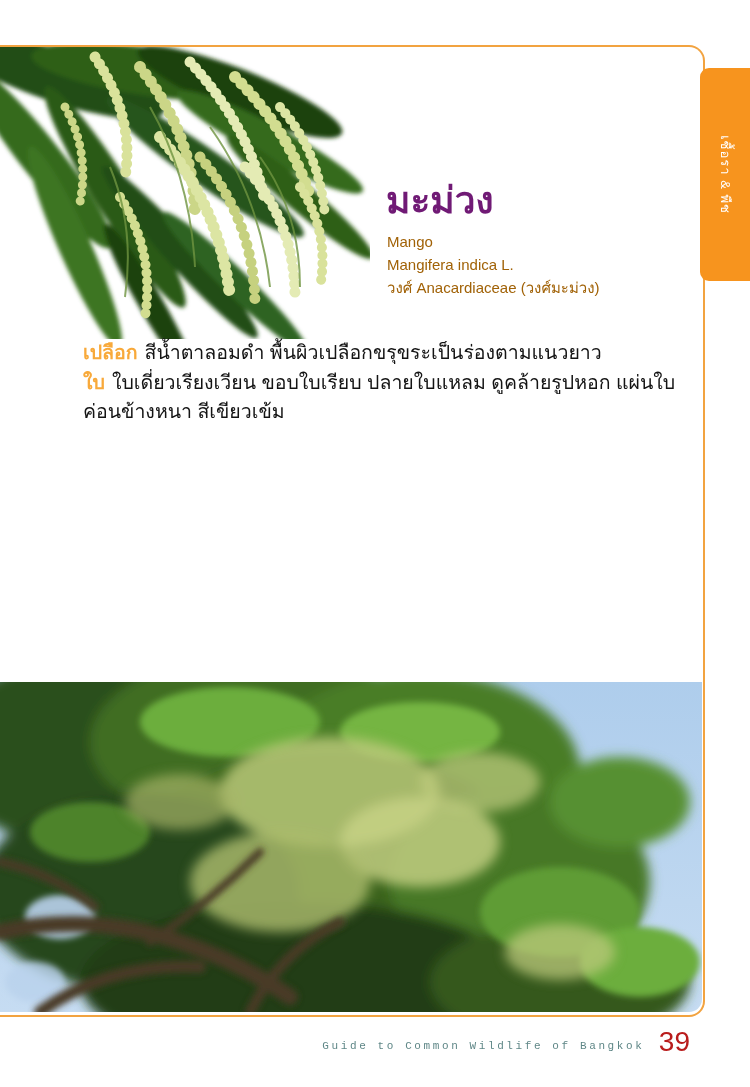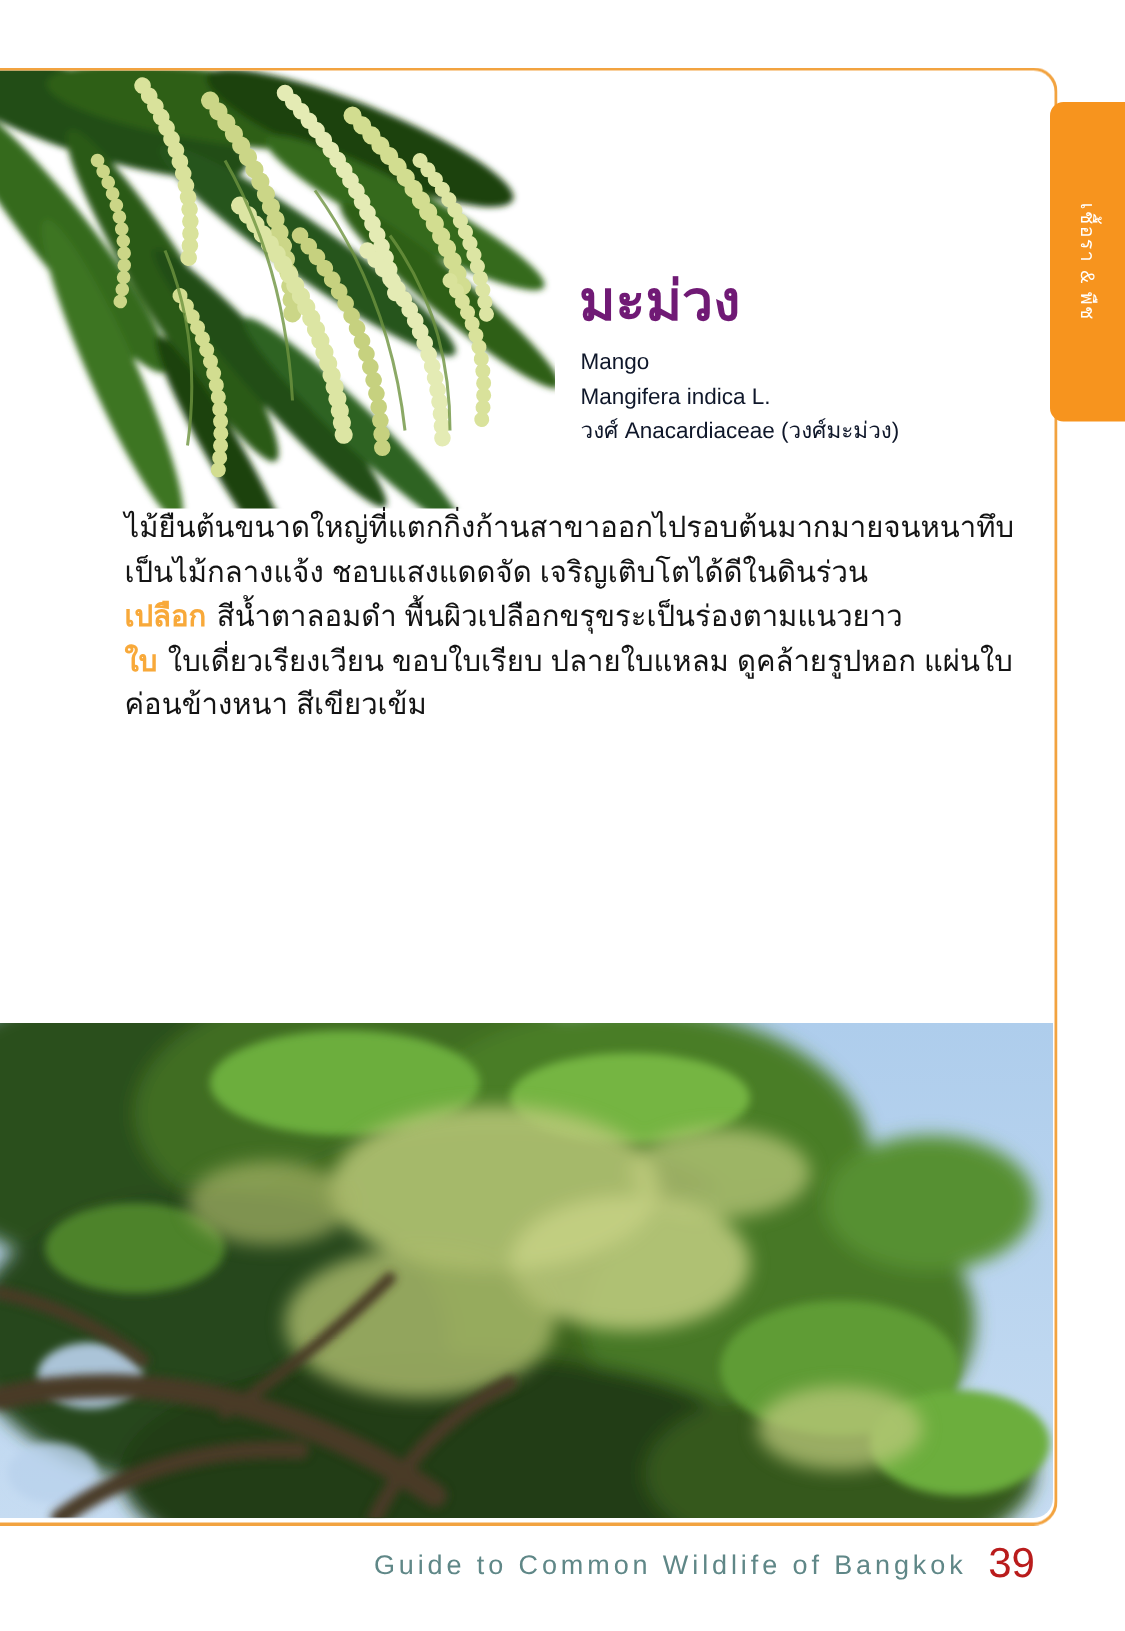--- a/index.html
+++ b/index.html
@@ -17,37 +17,37 @@
   .tab-label{transform:rotate(90deg);white-space:nowrap;color:#ffffff;font-size:13px;
              letter-spacing:1px;}
 
   
   .top-photo{position:absolute;left:0;top:47px;width:370px;height:292px;z-index:1;}
 
   
   .title-th{position:absolute;left:386px;top:170px;font-size:37px;font-weight:bold;
             color:#701a75;z-index:2;}
   .subtitle{position:absolute;left:387px;top:230px;font-size:15px;line-height:23px;
-            color:#0f172a;z-index:2;}
+            color:#a16207;z-index:2;}
   .subtitle .sci{}
 
   
   .body-text{position:absolute;left:83px;top:338px;width:602px;font-size:19.5px;
              line-height:29.6px;color:#141414;z-index:2;}
   .body-text p{margin:0;}
   .kw{color:#f8a93a;font-weight:bold;margin-right:7px;margin-top:34px;}
 
   
   .bottom-photo{position:absolute;left:0;top:682px;width:702px;height:330px;
                 border-radius:0 0 13px 0;overflow:hidden;z-index:1;}
   .bottom-photo svg{display:block;}
 
   
   .footer{position:absolute;top:1026px;right:60px;z-index:2;white-space:nowrap;}
-  .footer .book{color:#5f8787;font-size:18px;letter-spacing:2.6px;}
+  .footer .book{color:#5f8787;font-size:11px;letter-spacing:2.6px;font-family:Liberation Mono, monospace;}
   .footer .pnum{color:#b91c1c;font-size:28px;margin-left:10px;vertical-align:-2px;}
 </style>
 </head>
 <body>
 
 <div class="page">
 
   <div class="frame"></div>
 
   <div class="tab">
@@ -101,21 +101,20 @@
   </div>
 
   <div class="title-th">มะม่วง</div>
   <div class="subtitle">
     <div>Mango</div>
     <div><span class="sci">Mangifera indica</span><span> L.</span></div>
     <div>วงศ์ Anacardiaceae (วงศ์มะม่วง)</div>
   </div>
 
   <div class="body-text">
-    <p>ไม้ยืนต้นขนาดใหญ่ที่แตกกิ่งก้านสาขาออกไปรอบต้นมากมายจนหนาทึบ เป็นไม้กลางแจ้ง ชอบแสงแดดจัด เจริญเติบโตได้ดีในดินร่วน</p>
     <p><span class="kw">เปลือก</span><span>สีน้ำตาลอมดำ พื้นผิวเปลือกขรุขระเป็นร่องตามแนวยาว</span></p>
     <p><span class="kw">ใบ</span><span>ใบเดี่ยวเรียงเวียน ขอบใบเรียบ ปลายใบแหลม ดูคล้ายรูปหอก แผ่นใบค่อนข้างหนา สีเขียวเข้ม</span></p>
   </div>
 
   <div class="bottom-photo">
     <svg width="702" height="330" viewBox="0 0 702 330">
       <defs>
         <linearGradient id="sky" x1="0" y1="0" x2="0" y2="1">
           <stop offset="0" stop-color="#aecdec"></stop>
           <stop offset="1" stop-color="#c6dcf2"></stop>

